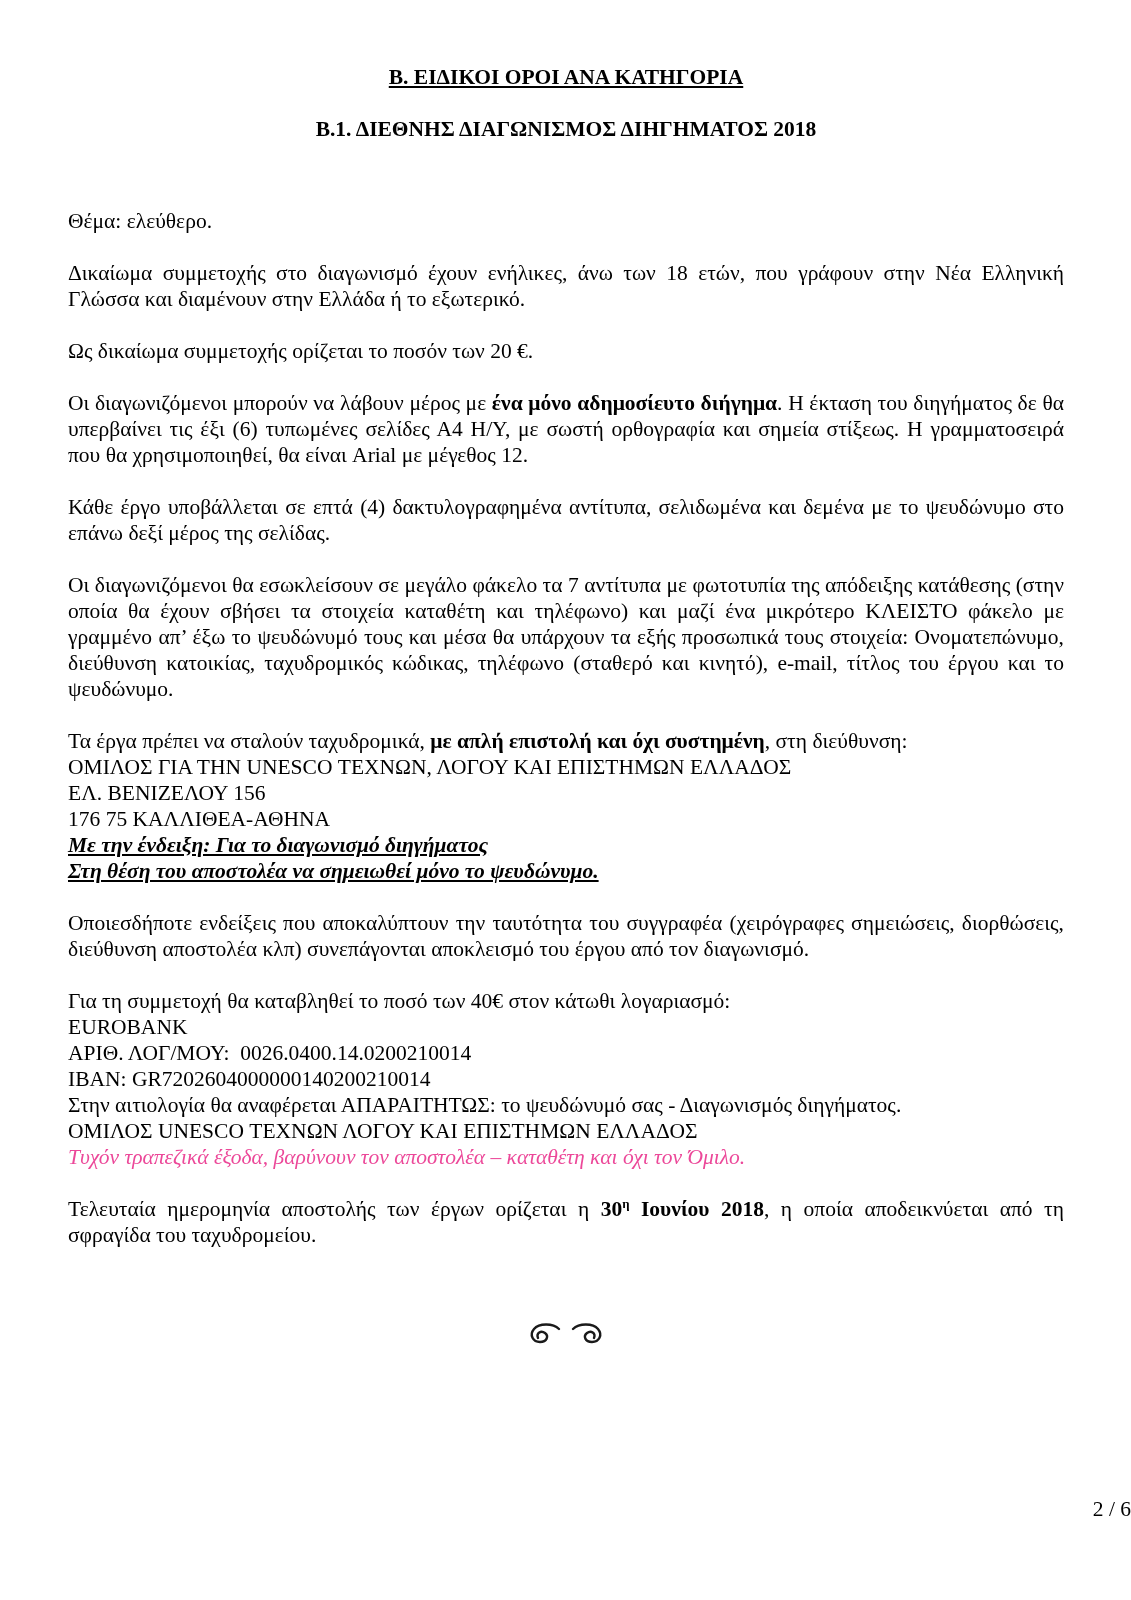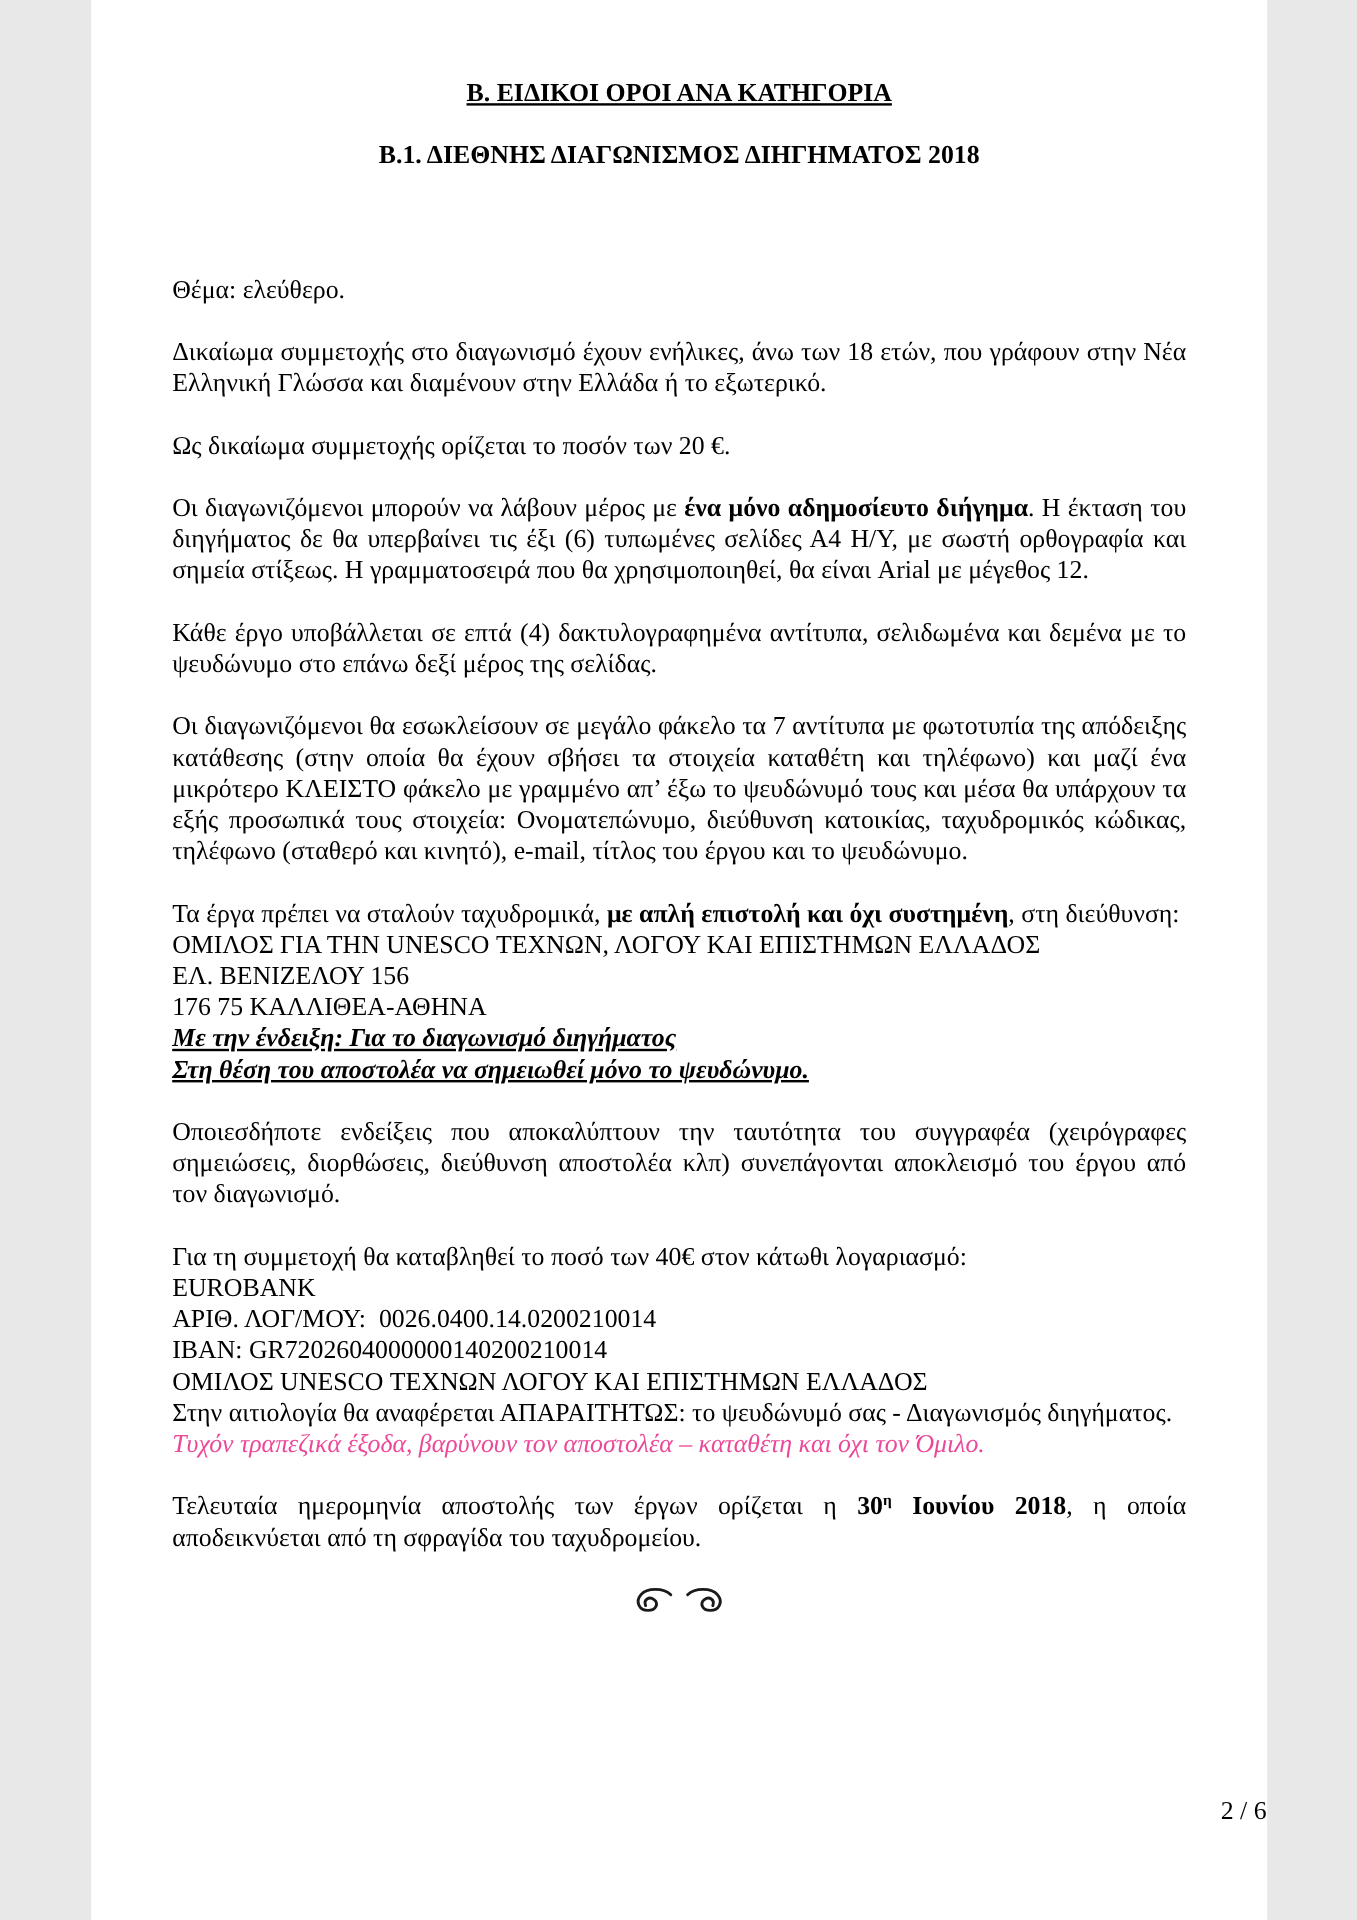--- a/index.html
+++ b/index.html
@@ -1,37 +1,37 @@
 <!DOCTYPE html>
 <html lang="el"><head>
 <meta charset="utf-8">
 <style>
   html,body{margin:0;padding:0;background:#e8e8e8;}
   .page{
     position:relative;
-    width:980px;height:1600px;
+    width:1131px;height:1600px;
     margin:0 auto;
     background:#ffffff;
     color:#000000;
     font-family:"Liberation Serif","DejaVu Serif",serif;
     font-size:21.5px;
     line-height:26px;
     overflow:hidden;
   }
   .content{
     position:absolute;
     left:68px;right:67px;top:64px;
   }
   .block{margin:0;}
   .align-center{text-align:center;}
   .align-left{text-align:left;}
   .align-justify{text-align:justify;}
   .gap-none{margin-top:0;}
   .gap-line{margin-top:26px;}
-  .gap-large{margin-top:86px;}
+  .gap-large{margin-top:66px;}
   .bold{font-weight:bold;}
   .italic{font-style:italic;}
   .underline{text-decoration:underline;}
   sup{font-size:0.6em;line-height:0;vertical-align:super;}
   .divider{
     margin-top:26px;
     text-align:center;
   }
   .divider svg{display:inline-block;vertical-align:middle;}
   .footer{
@@ -58,22 +58,22 @@
       <p class="block align-left gap-none"><span>ΟΜΙΛΟΣ ΓΙΑ ΤΗΝ UNESCO ΤΕΧΝΩΝ, ΛΟΓΟΥ ΚΑΙ ΕΠΙΣΤΗΜΩΝ ΕΛΛΑΔΟΣ</span></p>
       <p class="block align-left gap-none"><span>ΕΛ. ΒΕΝΙΖΕΛΟΥ 156</span></p>
       <p class="block align-left gap-none"><span>176 75 ΚΑΛΛΙΘΕΑ-ΑΘΗΝΑ</span></p>
       <p class="block align-left gap-none"><span class="bold italic underline">Με την ένδειξη: Για το διαγωνισμό διηγήματος</span></p>
       <p class="block align-left gap-none"><span class="bold italic underline">Στη θέση του αποστολέα να σημειωθεί μόνο το ψευδώνυμο.</span></p>
       <p class="block align-justify gap-line"><span>Οποιεσδήποτε ενδείξεις που αποκαλύπτουν την ταυτότητα του συγγραφέα (χειρόγραφες σημειώσεις, διορθώσεις, διεύθυνση αποστολέα κλπ) συνεπάγονται αποκλεισμό του έργου από τον διαγωνισμό.</span></p>
       <p class="block align-left gap-line"><span>Για τη συμμετοχή θα καταβληθεί το ποσό των 40€ στον κάτωθι λογαριασμό:</span></p>
       <p class="block align-left gap-none"><span>EUROBANK</span></p>
       <p class="block align-left gap-none"><span>ΑΡΙΘ. ΛΟΓ/ΜΟΥ:&nbsp; 0026.0400.14.0200210014</span></p>
       <p class="block align-left gap-none"><span>IBAN: GR7202604000000140200210014</span></p>
+      <p class="block align-left gap-none"><span>Στην αιτιολογία θα αναφέρεται ΑΠΑΡΑΙΤΗΤΩΣ: το ψευδώνυμό σας - Διαγωνισμός διηγήματος.</span></p>
       <p class="block align-left gap-none"><span>ΟΜΙΛΟΣ UNESCO ΤΕΧΝΩΝ ΛΟΓΟΥ ΚΑΙ ΕΠΙΣΤΗΜΩΝ ΕΛΛΑΔΟΣ</span></p>
-      <p class="block align-left gap-none"><span>Στην αιτιολογία θα αναφέρεται ΑΠΑΡΑΙΤΗΤΩΣ: το ψευδώνυμό σας - Διαγωνισμός διηγήματος.</span></p>
       <p class="block align-left gap-none"><span class="italic" style="color: #ec4899;">Τυχόν τραπεζικά έξοδα, βαρύνουν τον αποστολέα – καταθέτη και όχι τον Όμιλο.</span></p>
       <p class="block align-justify gap-line"><span>Τελευταία ημερομηνία αποστολής των έργων ορίζεται η </span><span class="bold">30</span><sup class="bold">η</sup><span class="bold"> Ιουνίου 2018</span><span>, η οποία αποδεικνύεται από τη σφραγίδα του ταχυδρομείου.</span></p>
     </div>
 
   <div class="content" style="position:absolute; top:auto;"></div>
 
   <div class="divider" style="position:absolute;left:0;right:0;top:1294px;">
     <svg width="78" height="28" viewBox="0 0 78 28" aria-hidden="true">
       <g fill="none" stroke="#1a1a1a" stroke-width="2.4" stroke-linecap="round">
         <path d="M32 8 C 26 2 12 2 7 8 C 2 14 6 21 13 21 C 20 21 22 15 18 12 C 14 9 9 12 11 17"></path>

